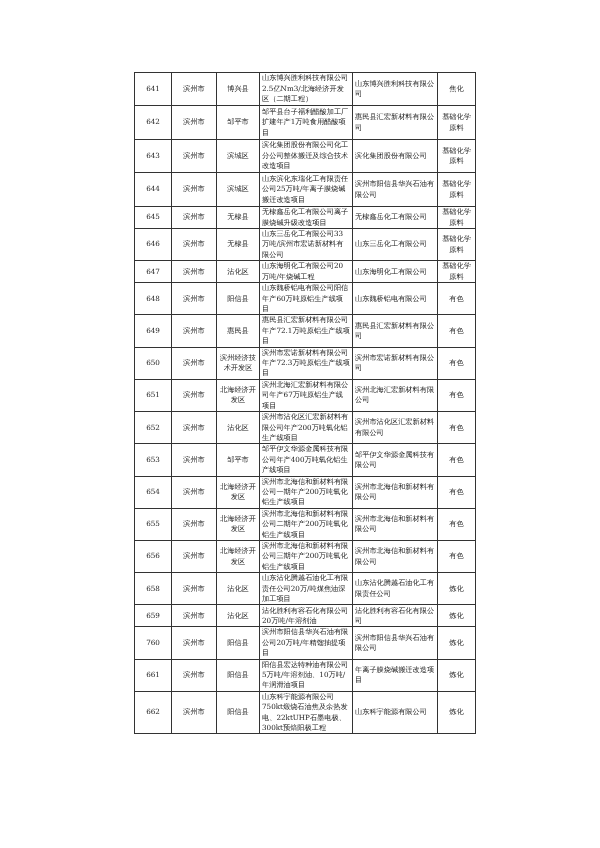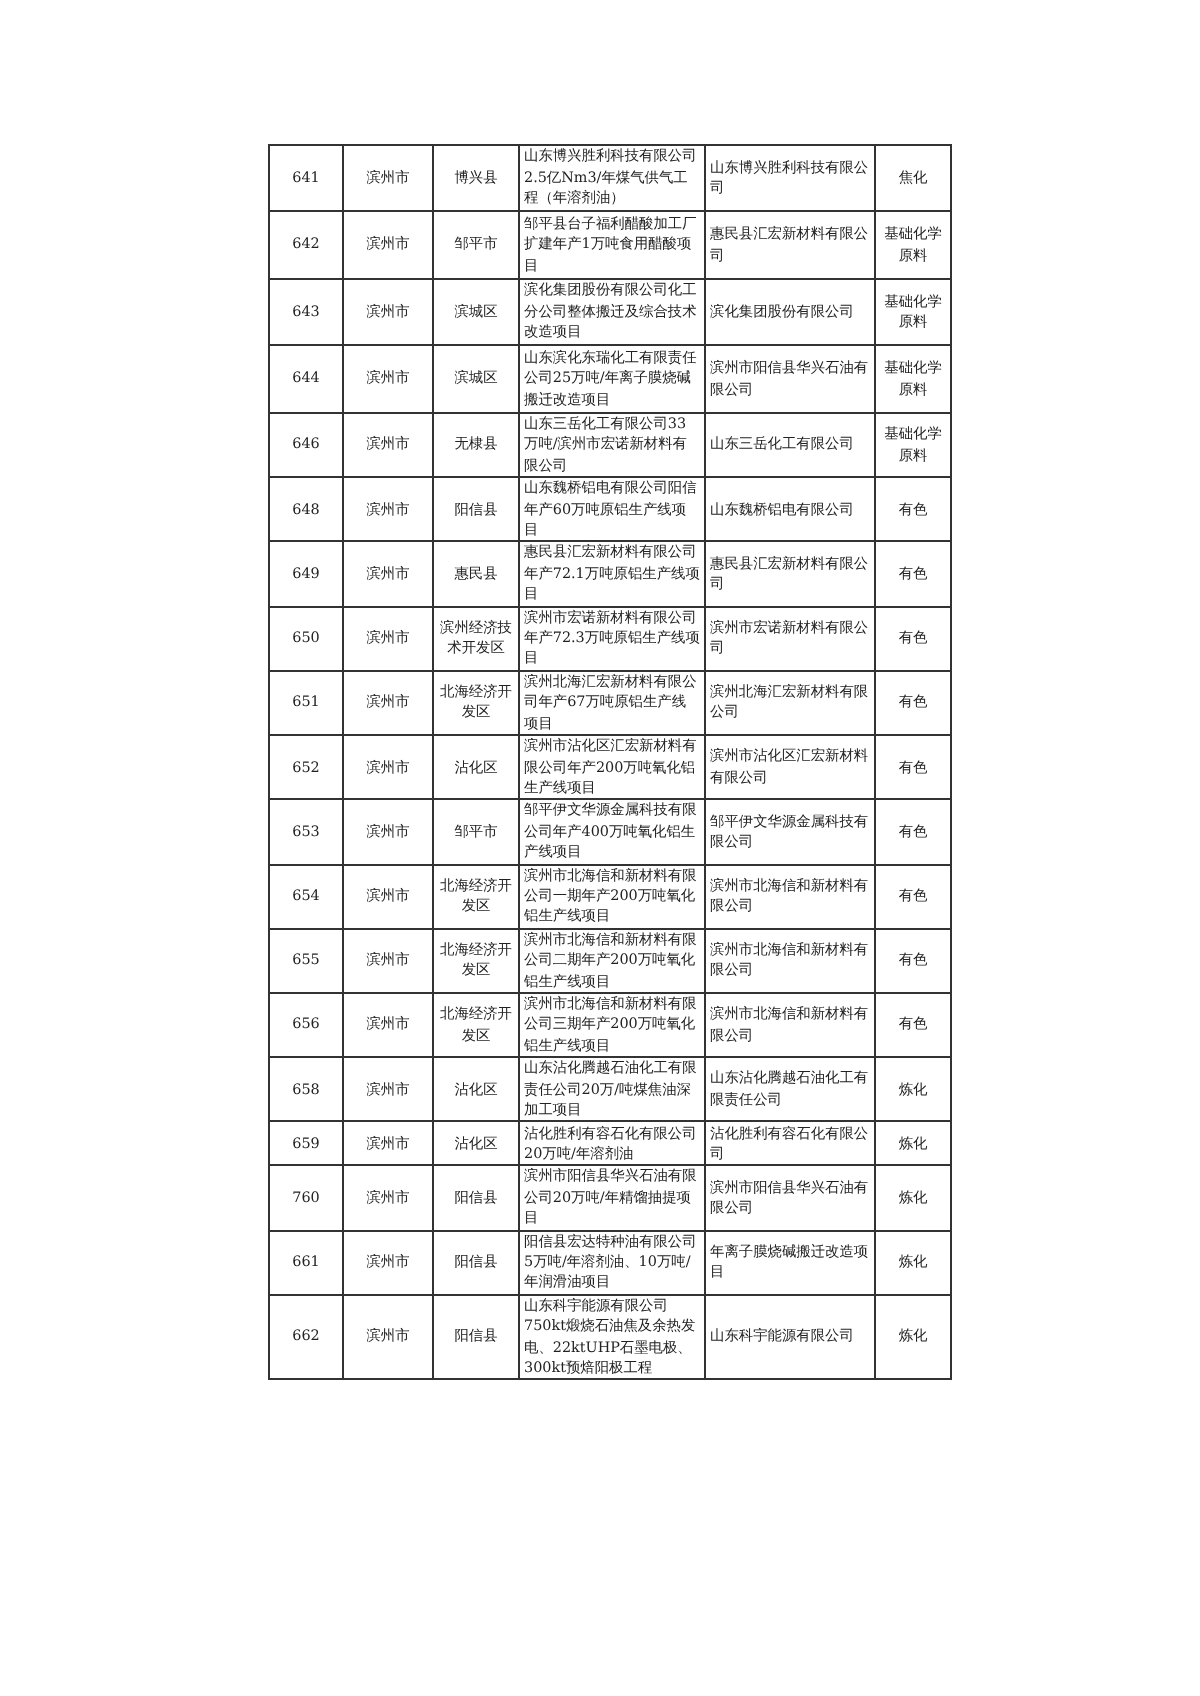--- a/index.html
+++ b/index.html
@@ -24,21 +24,21 @@
       <col style="width:43px">
     <col style="width:93px">
       <col style="width:85px">
       <col style="width:38px">
   </colgroup>
   <tbody id="tbody">
       <tr style="height: 33px;">
         <td class="c">641</td>
         <td class="c">滨州市</td>
         <td class="c">博兴县</td>
-        <td class="l">山东博兴胜利科技有限公司2.5亿Nm3/年煤气供气工程（年溶剂油）</td>
+        <td class="l">山东博兴胜利科技有限公司2.5亿Nm3/北海经济开发区（二期工程）</td>
         <td class="l">山东博兴胜利科技有限公司</td>
         <td class="c">焦化</td>
       </tr>
       <tr style="height: 34px;">
         <td class="c">642</td>
         <td class="c">滨州市</td>
         <td class="c">邹平市</td>
         <td class="l">邹平县台子福利醋酸加工厂扩建年产1万吨食用醋酸项目</td>
         <td class="l">惠民县汇宏新材料有限公司</td>
         <td class="c">基础化学原料</td>
@@ -52,26 +52,42 @@
         <td class="c">基础化学原料</td>
       </tr>
       <tr style="height: 34px;">
         <td class="c">644</td>
         <td class="c">滨州市</td>
         <td class="c">滨城区</td>
         <td class="l">山东滨化东瑞化工有限责任公司25万吨/年离子膜烧碱搬迁改造项目</td>
         <td class="l">滨州市阳信县华兴石油有限公司</td>
         <td class="c">基础化学原料</td>
       </tr>
+      <tr style="height: 22px;">
+        <td class="c">645</td>
+        <td class="c">滨州市</td>
+        <td class="c">无棣县</td>
+        <td class="l">无棣鑫岳化工有限公司离子膜烧碱升级改造项目</td>
+        <td class="l">无棣鑫岳化工有限公司</td>
+        <td class="c">基础化学原料</td>
+      </tr>
       <tr style="height: 29px;">
         <td class="c">646</td>
         <td class="c">滨州市</td>
         <td class="c">无棣县</td>
         <td class="l">山东三岳化工有限公司33万吨/滨州市宏诺新材料有限公司</td>
         <td class="l">山东三岳化工有限公司</td>
+        <td class="c">基础化学原料</td>
+      </tr>
+      <tr style="height: 22px;">
+        <td class="c">647</td>
+        <td class="c">滨州市</td>
+        <td class="c">沾化区</td>
+        <td class="l">山东海明化工有限公司20万吨/年烧碱工程</td>
+        <td class="l">山东海明化工有限公司</td>
         <td class="c">基础化学原料</td>
       </tr>
       <tr style="height: 32px;">
         <td class="c">648</td>
         <td class="c">滨州市</td>
         <td class="c">阳信县</td>
         <td class="l">山东魏桥铝电有限公司阳信年产60万吨原铝生产线项目</td>
         <td class="l">山东魏桥铝电有限公司</td>
         <td class="c">有色</td>
       </tr>

